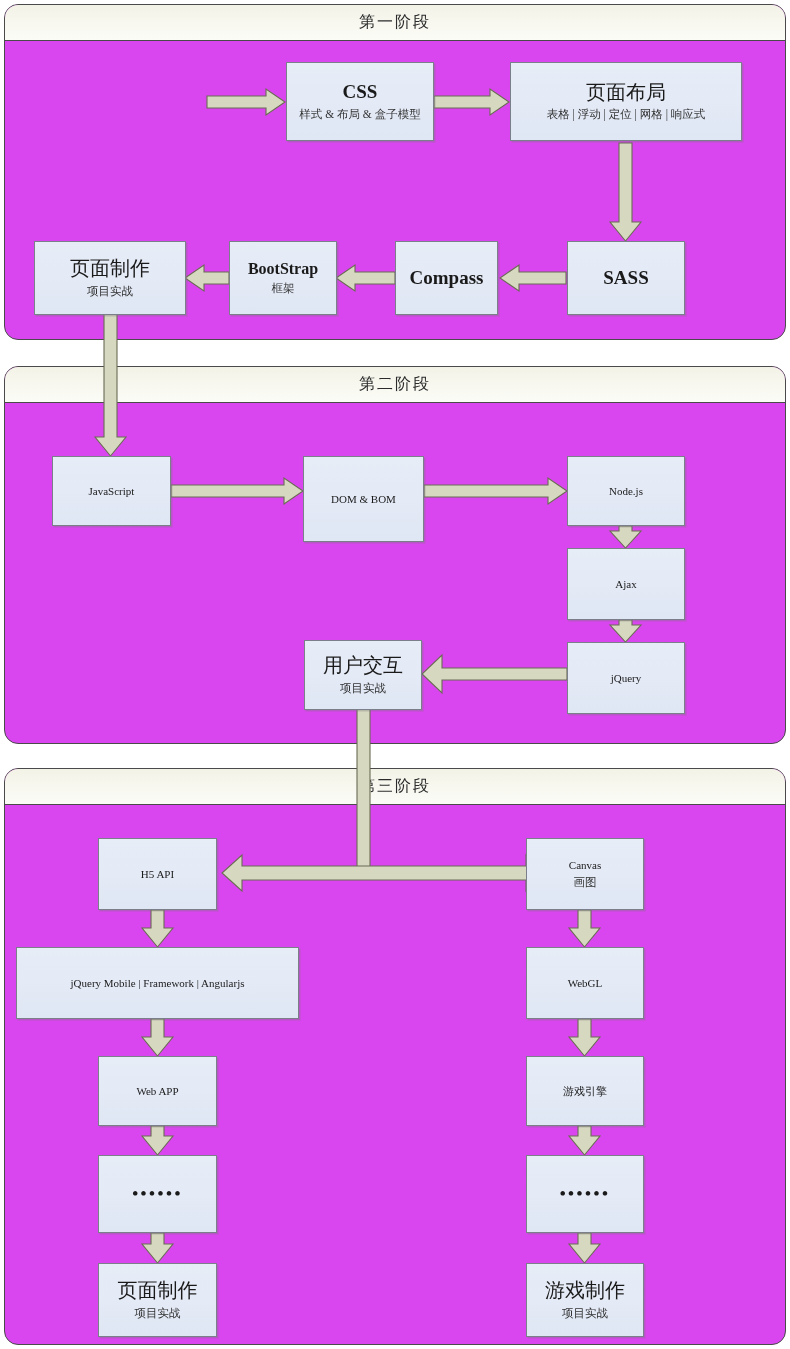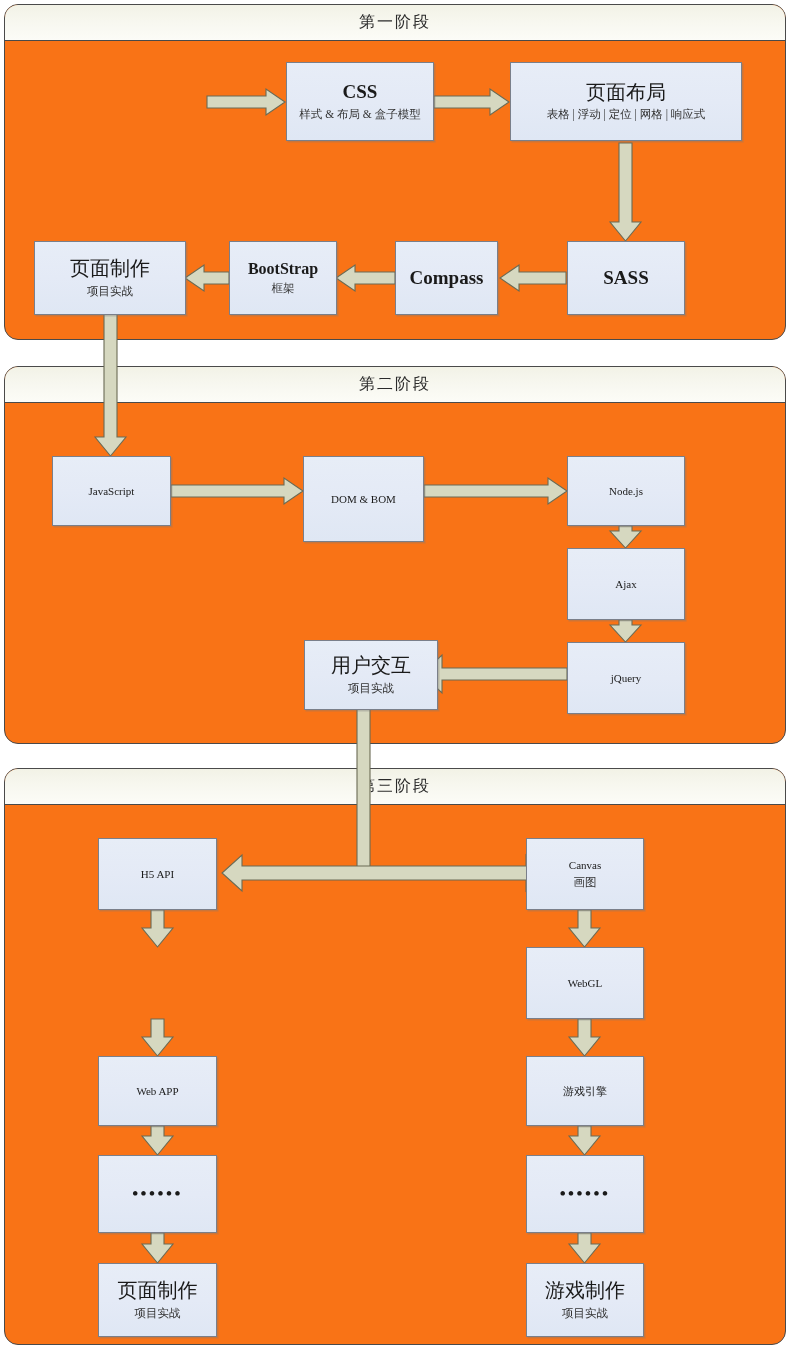--- a/index.html
+++ b/index.html
@@ -14,21 +14,21 @@
     height: 1349px;
     background: #ffffff;
     overflow: hidden;
   }
 
   
   .stage {
     position: absolute;
     border: 1.6px solid #4a4a4a;
     border-radius: 14px;
-    background: #f97316;
+    background: #d946ef;
     overflow: hidden;
   }
   .stage-header {
     position: absolute;
     left: 0; right: 0; top: 0;
     height: 36px;
     background: linear-gradient(to bottom, #f2f2e6 0%, #f7f7ef 45%, #fcfcf7 100%);
     border-bottom: 1.6px solid #4a4a4a;
     display: flex;
     align-items: center;
@@ -236,34 +236,37 @@
   </div>
 
   <div class="node small" style="left:567px; top:548px; width:118px; height:72px;">
     <span class="t-main">Ajax</span>
   </div>
 
   <div class="node small" style="left:567px; top:642px; width:118px; height:72px;">
     <span class="t-main">jQuery</span>
   </div>
 
-  <div class="node big-cn" style="left:304px; top:640px; width:134px; height:70px;">
+  <div class="node big-cn" style="left:304px; top:640px; width:118px; height:70px;">
     <span class="t-main">用户交互</span>
     <span class="t-sub">项目实战</span>
   </div>
 
   <div class="node small" style="left:98px; top:838px; width:119px; height:72px;">
     <span class="t-main">H5 API</span>
   </div>
 
   <div class="node small" style="left:526px; top:838px; width:118px; height:72px;">
     <span class="t-main">Canvas</span>
     <span class="t-sub">画图</span>
   </div>
 
+  <div class="node small" style="left:16px; top:947px; width:283px; height:72px;">
+    <span class="t-main">jQuery Mobile | Framework | Angularjs</span>
+  </div>
 
   <div class="node small" style="left:526px; top:947px; width:118px; height:72px;">
     <span class="t-main">WebGL</span>
   </div>
 
   <div class="node small" style="left:98px; top:1056px; width:119px; height:70px;">
     <span class="t-main">Web APP</span>
   </div>
 
   <div class="node small" style="left:526px; top:1056px; width:118px; height:70px;">

